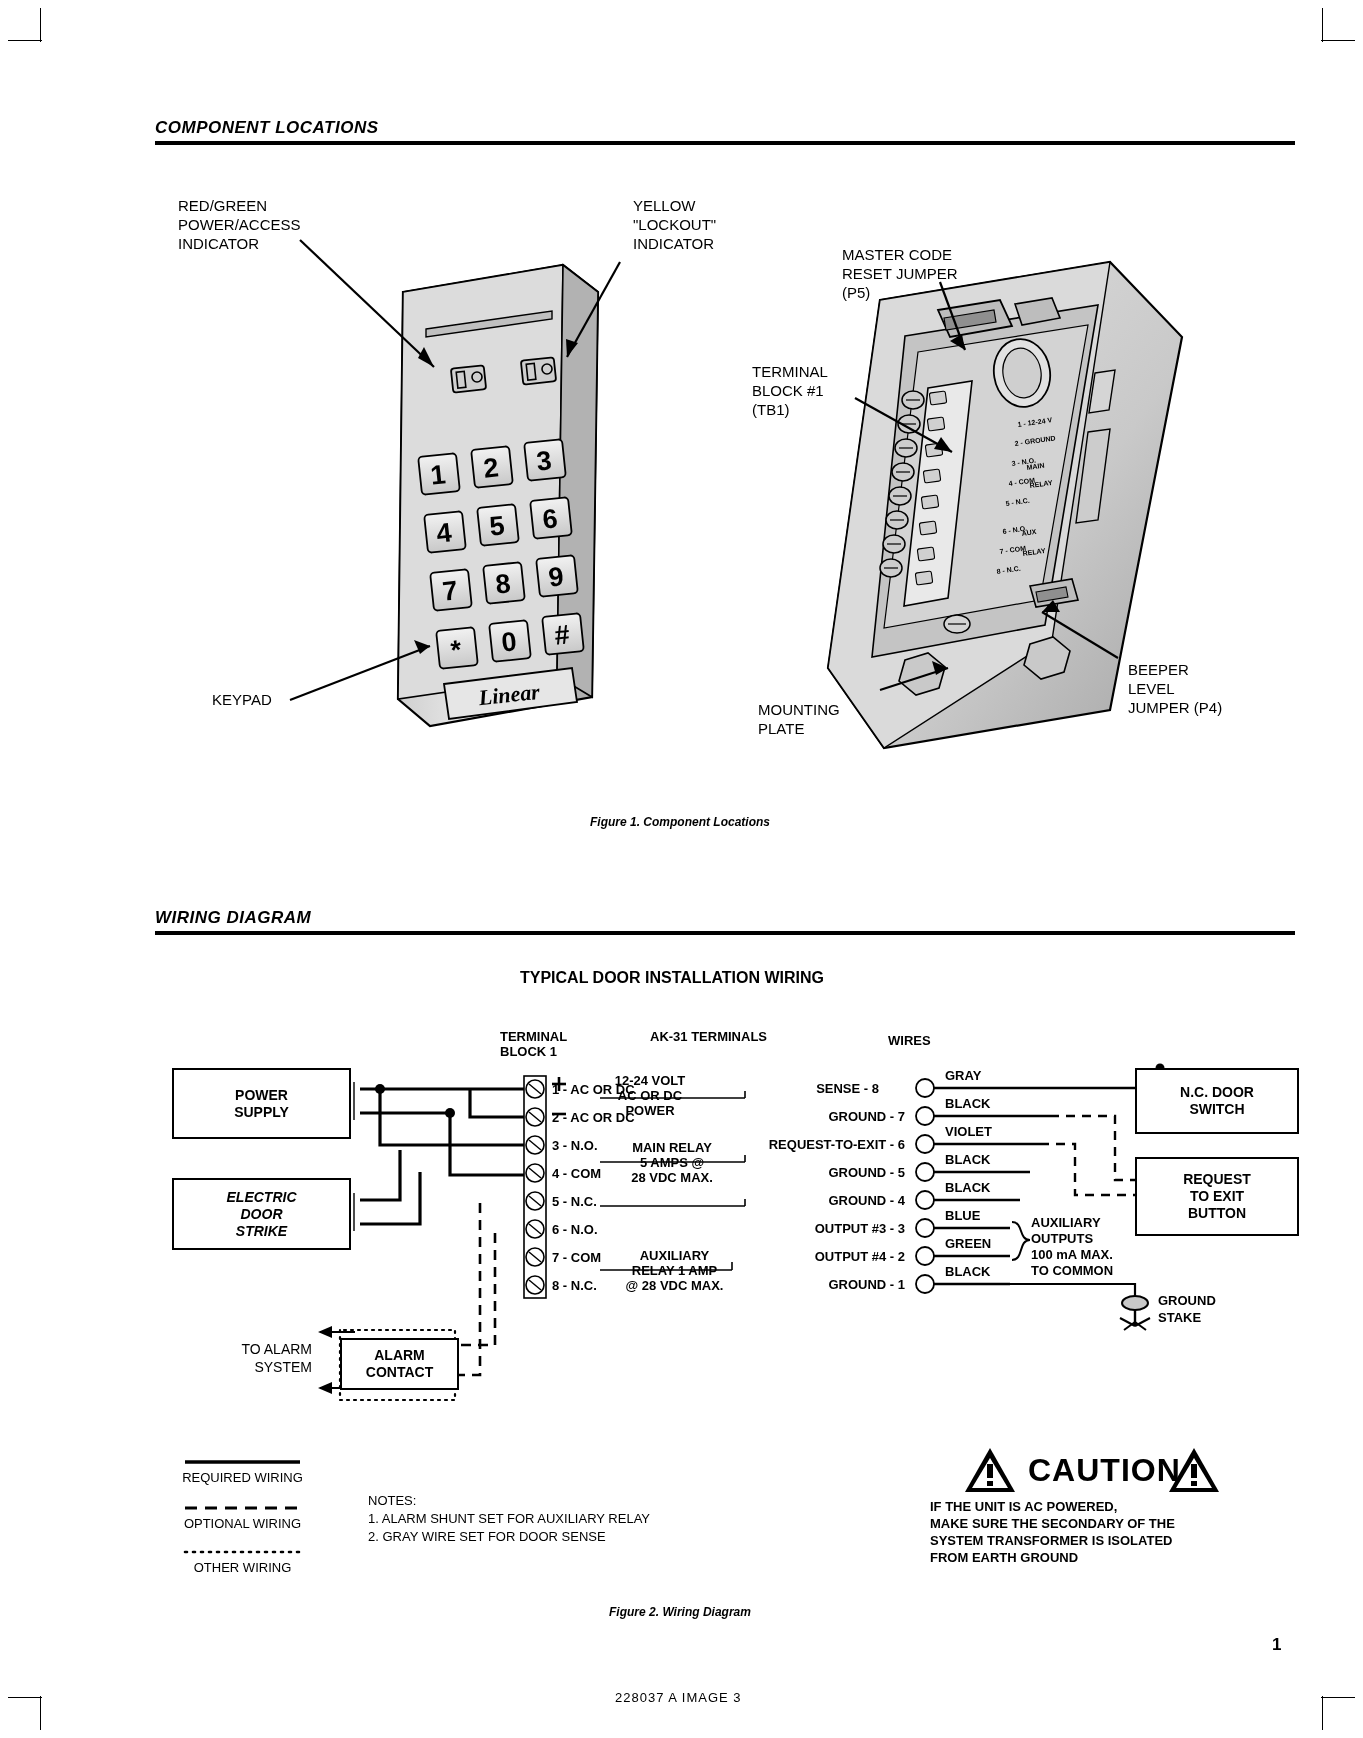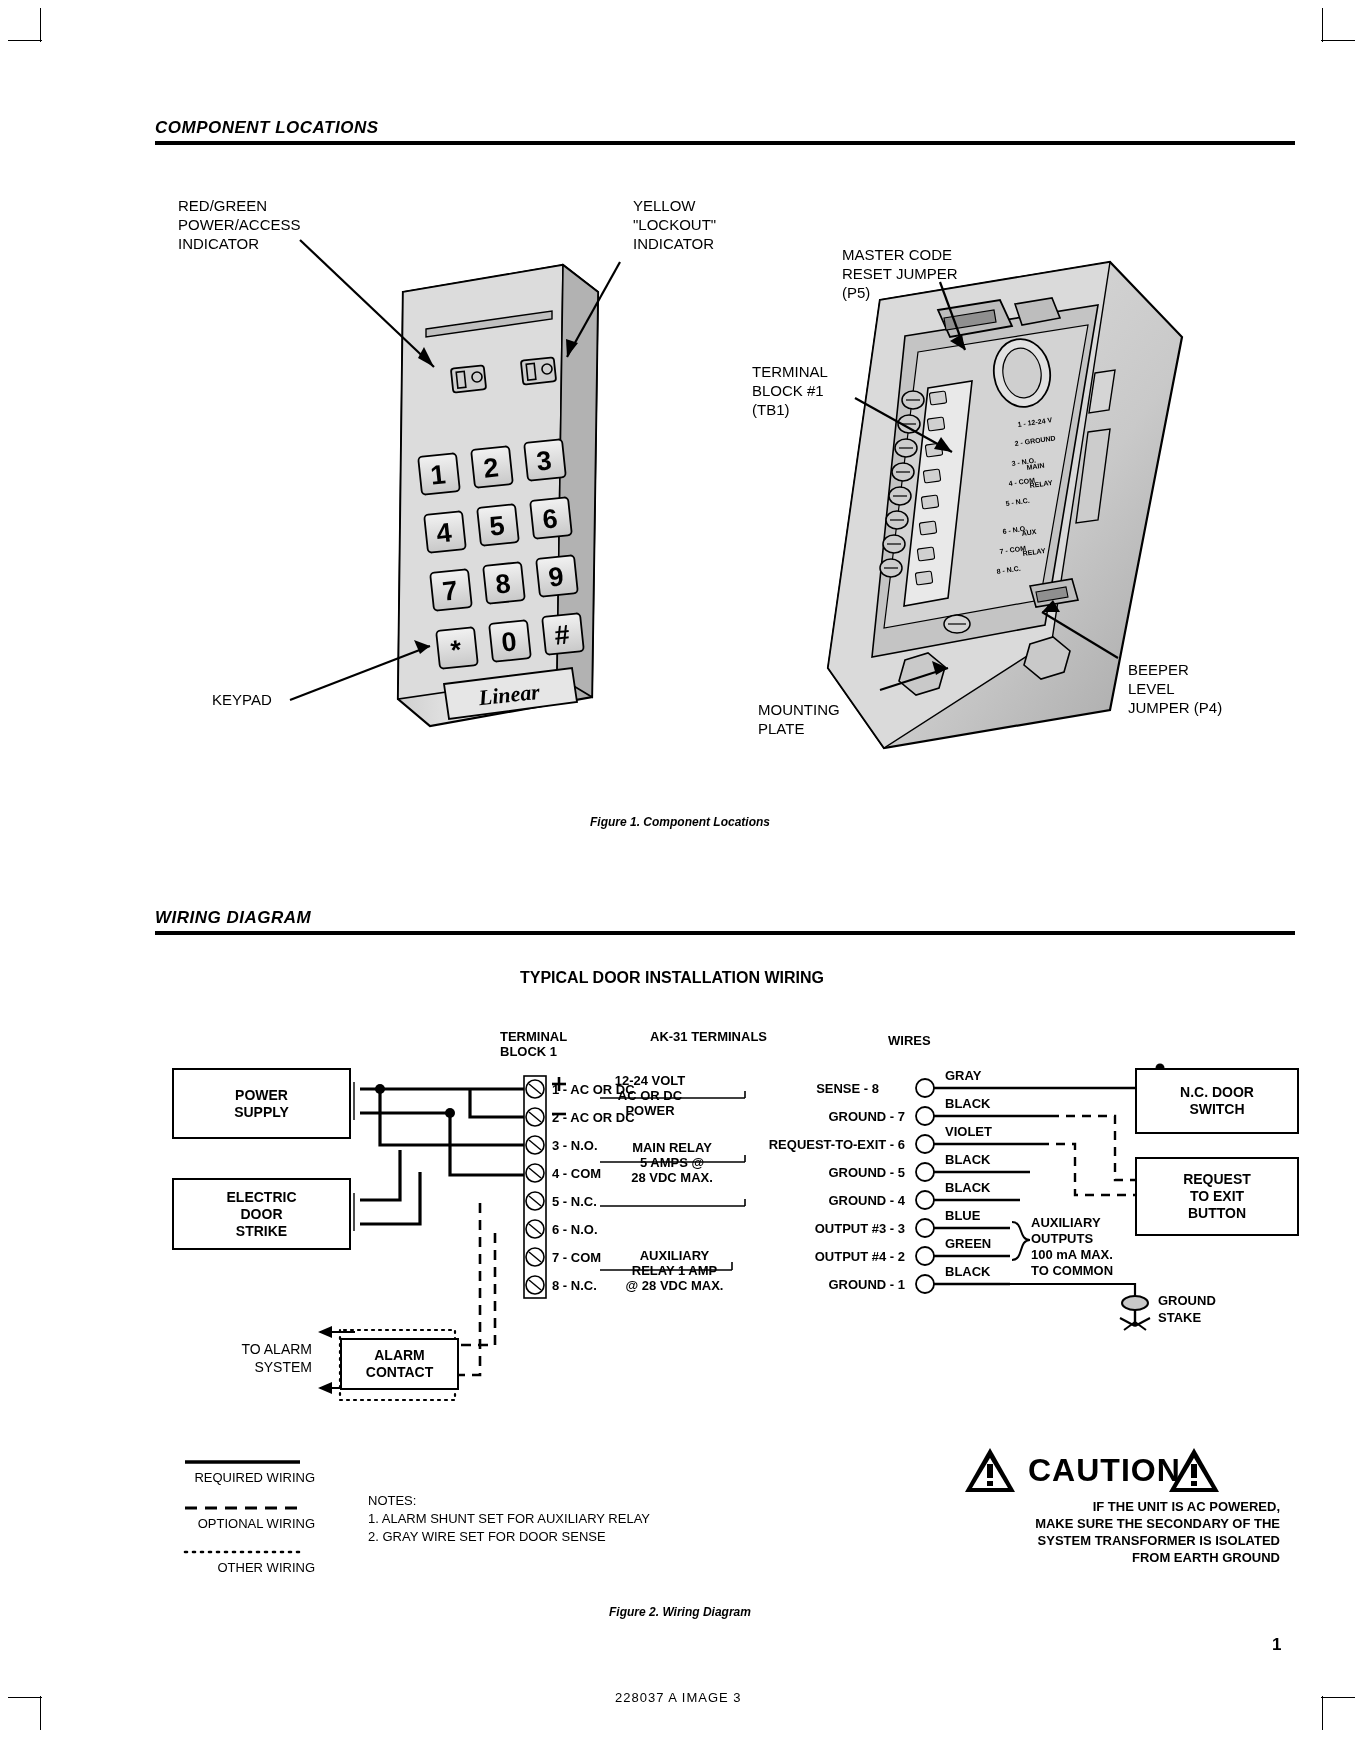--- a/index.html
+++ b/index.html
@@ -18,27 +18,27 @@
 
   .fig-cap{position:absolute;font-size:12px;font-weight:bold;font-style:italic;text-align:center;}
 
   svg{position:absolute;left:0;top:0;overflow:visible;}
 
   .wirebox{position:absolute;border:2px solid #000;background:#fff;display:flex;align-items:center;justify-content:center;text-align:center;font-weight:bold;font-size:14px;line-height:17px;}
 
   .tline{position:absolute;font-size:13px;font-weight:bold;white-space:nowrap;}
   .tline.r{text-align:right;}
 
-  .leg{position:absolute;font-size:13px;text-align:right;}
+  .leg{position:absolute;font-size:13px;text-align:center;}
 
   .pagenum{position:absolute;font-weight:bold;font-size:17px;}
   .footer{position:absolute;font-size:13px;letter-spacing:1px;}
 
   .caution-word{font-size:32px;font-weight:bold;letter-spacing:1px;}
-  .caution-txt{font-size:13px;font-weight:bold;text-align:right;line-height:17px;}
+  .caution-txt{font-size:13px;font-weight:bold;text-align:left;line-height:17px;}
 </style>
 </head>
 <body>
 
 <div class="page">
 
   <div class="crop" style="left:40px;top:8px;width:1px;height:34px;"></div>
   <div class="crop" style="left:8px;top:40px;width:34px;height:1px;"></div>
   <div class="crop" style="left:1322px;top:8px;width:1px;height:34px;"></div>
   <div class="crop" style="left:1321px;top:40px;width:34px;height:1px;"></div>
@@ -419,21 +419,21 @@
   </div>
   <div class="tline" style="left:650px;top:1029px;">AK-31 TERMINALS</div>
   <div class="tline" style="left:888px;top:1033px;">WIRES</div>
 
   <div class="wirebox" style="left:172px;top:1068px;width:175px;height:67px;">
     <div>
       <div>POWER</div>
       <div>SUPPLY</div>
     </div>
   </div>
-  <div class="wirebox" style="left:172px;top:1178px;width:175px;height:68px;">
+  <div class="wirebox" style="left:172px;top:1178px;width:175px;height:68px;font-style:italic;">
     <div>
       <div>ELECTRIC</div>
       <div>DOOR</div>
       <div>STRIKE</div>
     </div>
   </div>
 
   <div class="tline" style="left:552px;top:1082px;">1 - AC OR DC</div>
   <div class="tline" style="left:552px;top:1110px;">2 - AC OR DC</div>
   <div class="tline" style="left:552px;top:1138px;">3 - N.O.</div>

